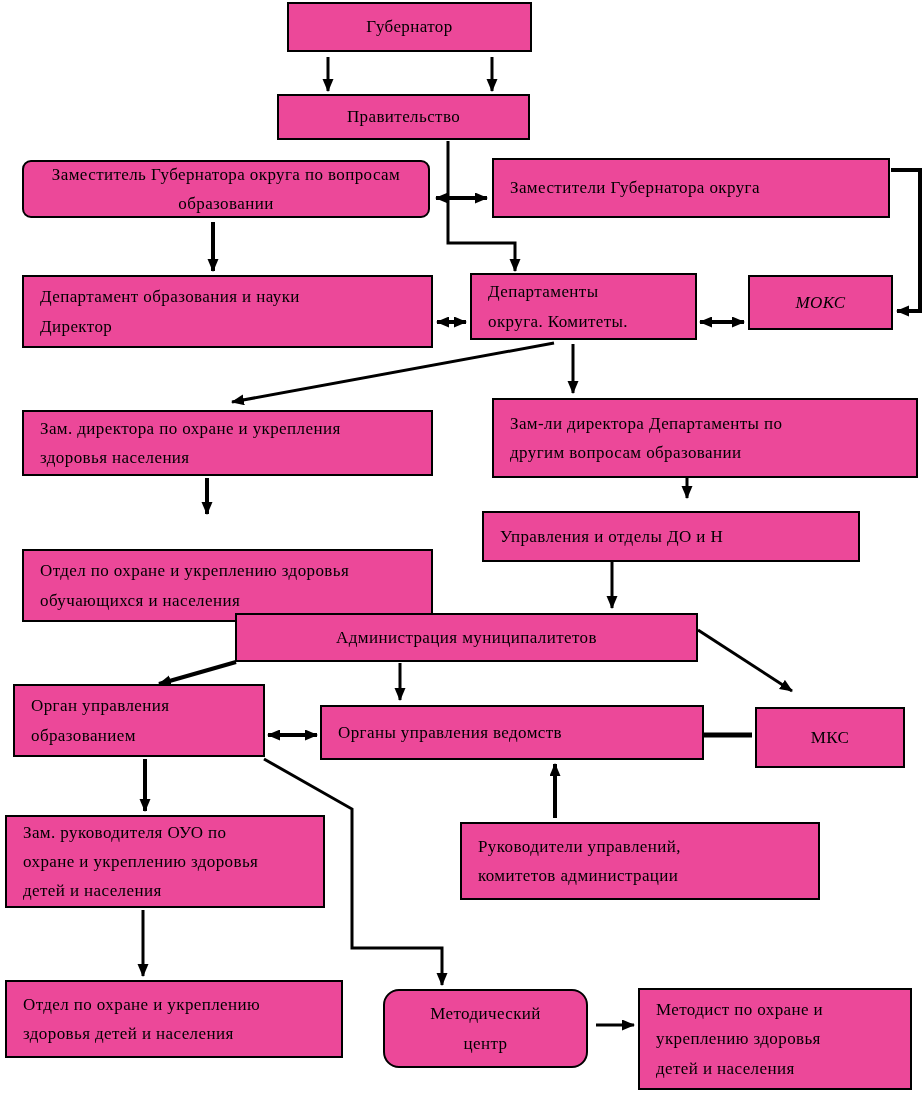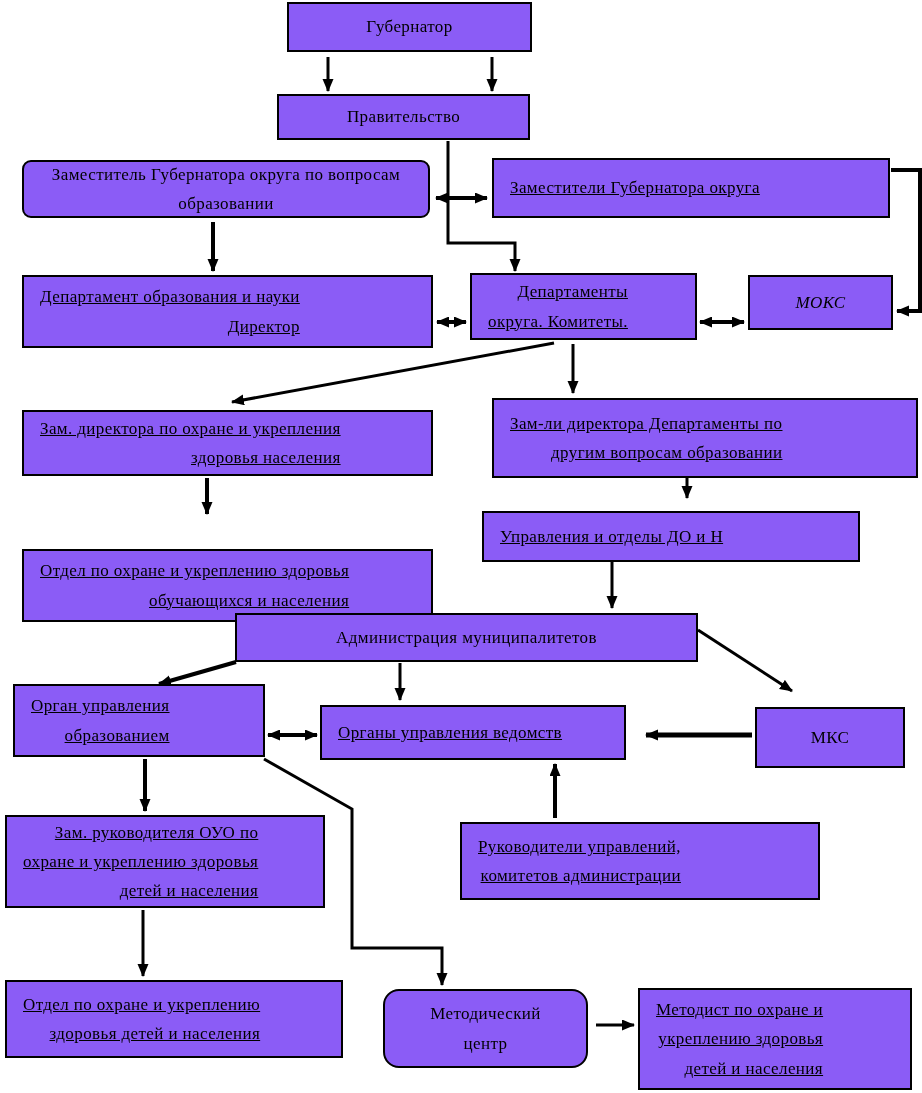--- a/index.html
+++ b/index.html
@@ -8,31 +8,31 @@
     width:922px;height:1093px;
     background:#ffffff;
     font-family:"Liberation Serif","DejaVu Serif",serif;
     overflow:hidden;
   }
   #connectors-layer{position:absolute;left:0;top:0;width:922px;height:1093px;}
   .box{
     position:absolute;
     box-sizing:border-box;
     border:2px solid #000;
-    background:#8b5cf6;
+    background:#ec4899;
     display:flex;
     align-items:center;
     font-size:17px;
     line-height:1.72;
     letter-spacing:0.4px;
     color:#000;
     white-space:pre-line;
   }
   .box.center{justify-content:center;text-align:center;padding:0 6px;}
-  .box.left{justify-content:flex-start;text-align:right;padding:0 10px 0 16px;text-decoration:underline;}
+  .box.left{justify-content:flex-start;text-align:left;padding:0 10px 0 16px;}
   polyline{fill:none;stroke:#000;}
 </style>
 </head>
 <body>
 
 <div id="org-chart">
   <svg id="connectors-layer" viewBox="0 0 922 1093" xmlns="http://www.w3.org/2000/svg">
     <defs>
       <marker id="ah-e" markerUnits="userSpaceOnUse" markerWidth="14" markerHeight="12" refX="12" refY="5.5" orient="auto">
         <path d="M0,0 L13,5.5 L0,11 z" fill="#000"></path>
@@ -82,21 +82,21 @@
       <div class="box left" style="left: 22px; top: 410px; width: 411px; height: 66px;"><span>Зам. директора по охране и укрепления
 здоровья населения</span></div>
       <div class="box left" style="left: 482px; top: 398px; width: 426px; height: 80px; margin-left: 10px;"><span>Зам-ли директора Департаменты по
 другим вопросам образовании</span></div>
       <div class="box left" style="left: 22px; top: 518px; width: 411px; height: 73px; margin-top: 31px;"><span>Отдел по охране и укреплению здоровья
 обучающихся и населения</span></div>
       <div class="box left" style="left: 482px; top: 511px; width: 378px; height: 51px;"><span>Управления и отделы ДО и Н</span></div>
       <div class="box center" style="left: 235px; top: 613px; width: 463px; height: 49px;"><span>Администрация муниципалитетов</span></div>
       <div class="box left" style="left: 13px; top: 684px; width: 252px; height: 73px;"><span>Орган управления
 образованием</span></div>
-      <div class="box left" style="left: 320px; top: 705px; width: 306px; height: 55px;"><span>Органы управления ведомств</span></div>
+      <div class="box left" style="left: 320px; top: 705px; width: 384px; height: 55px;"><span>Органы управления ведомств</span></div>
       <div class="box center" style="left: 755px; top: 707px; width: 150px; height: 61px;"><span>МКС</span></div>
       <div class="box left" style="left: 5px; top: 815px; width: 320px; height: 93px;"><span>Зам. руководителя ОУО по
 охране и укреплению здоровья
 детей и населения</span></div>
       <div class="box left" style="left: 460px; top: 822px; width: 360px; height: 78px;"><span>Руководители управлений,
 комитетов администрации</span></div>
       <div class="box left" style="left: 5px; top: 980px; width: 338px; height: 78px;"><span>Отдел по охране и укреплению
 здоровья детей и населения</span></div>
       <div class="box center" style="left: 383px; top: 989px; width: 205px; height: 79px; border-radius: 16px;"><span>Методический
 центр</span></div>

